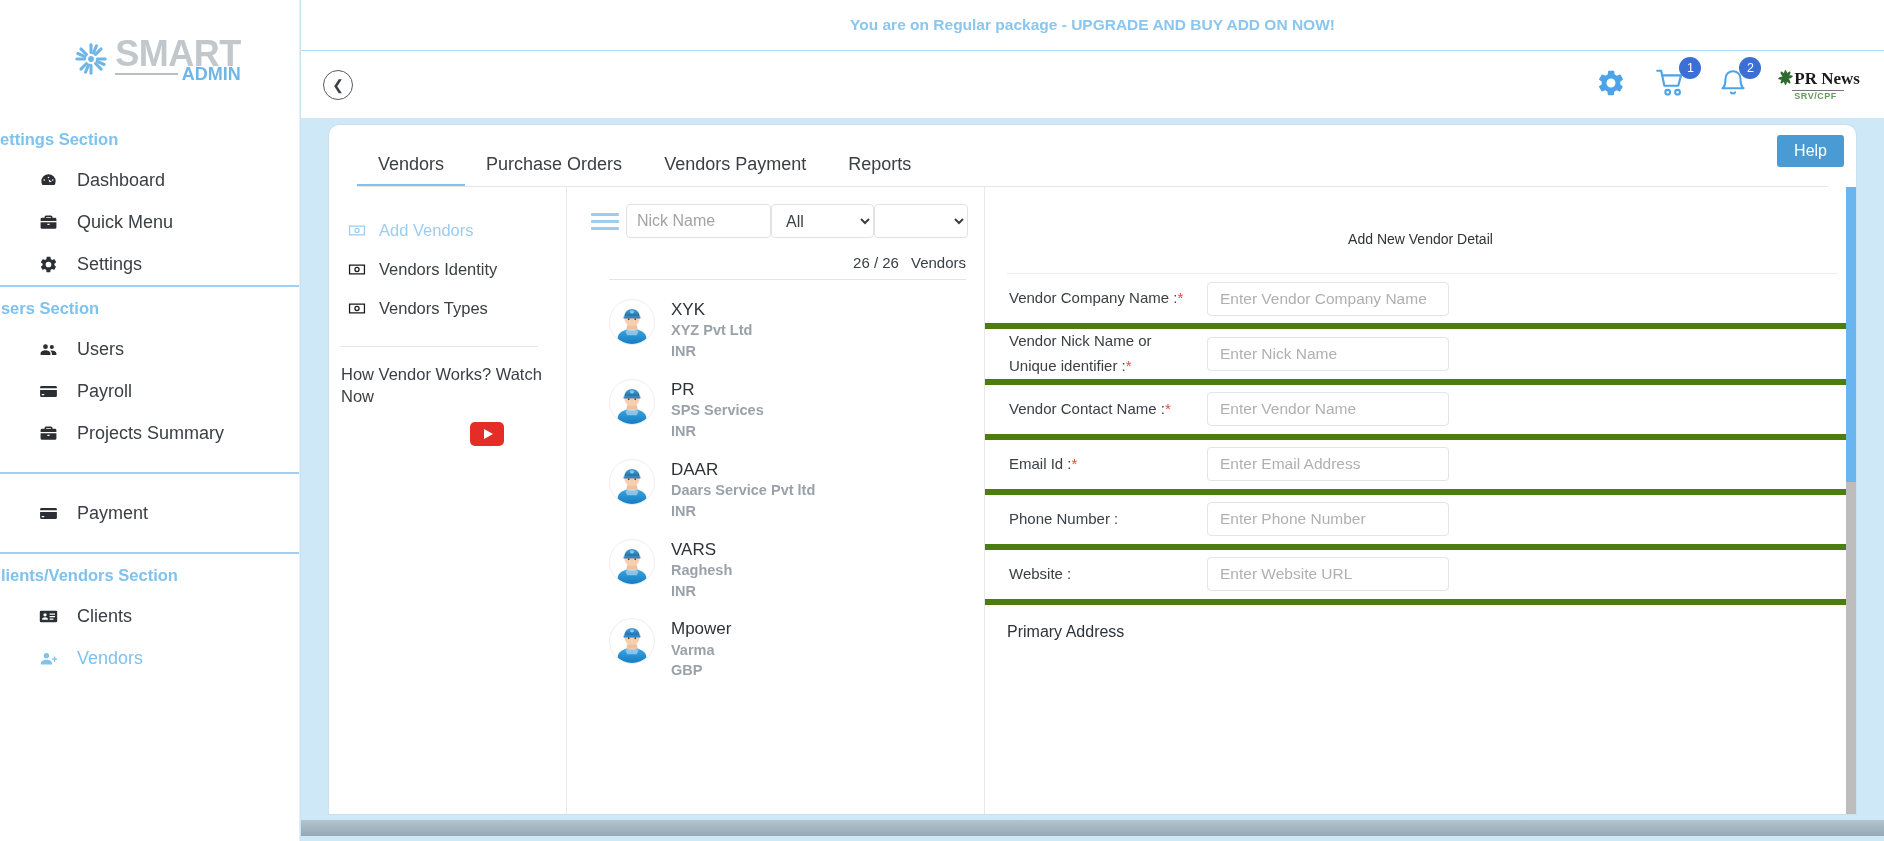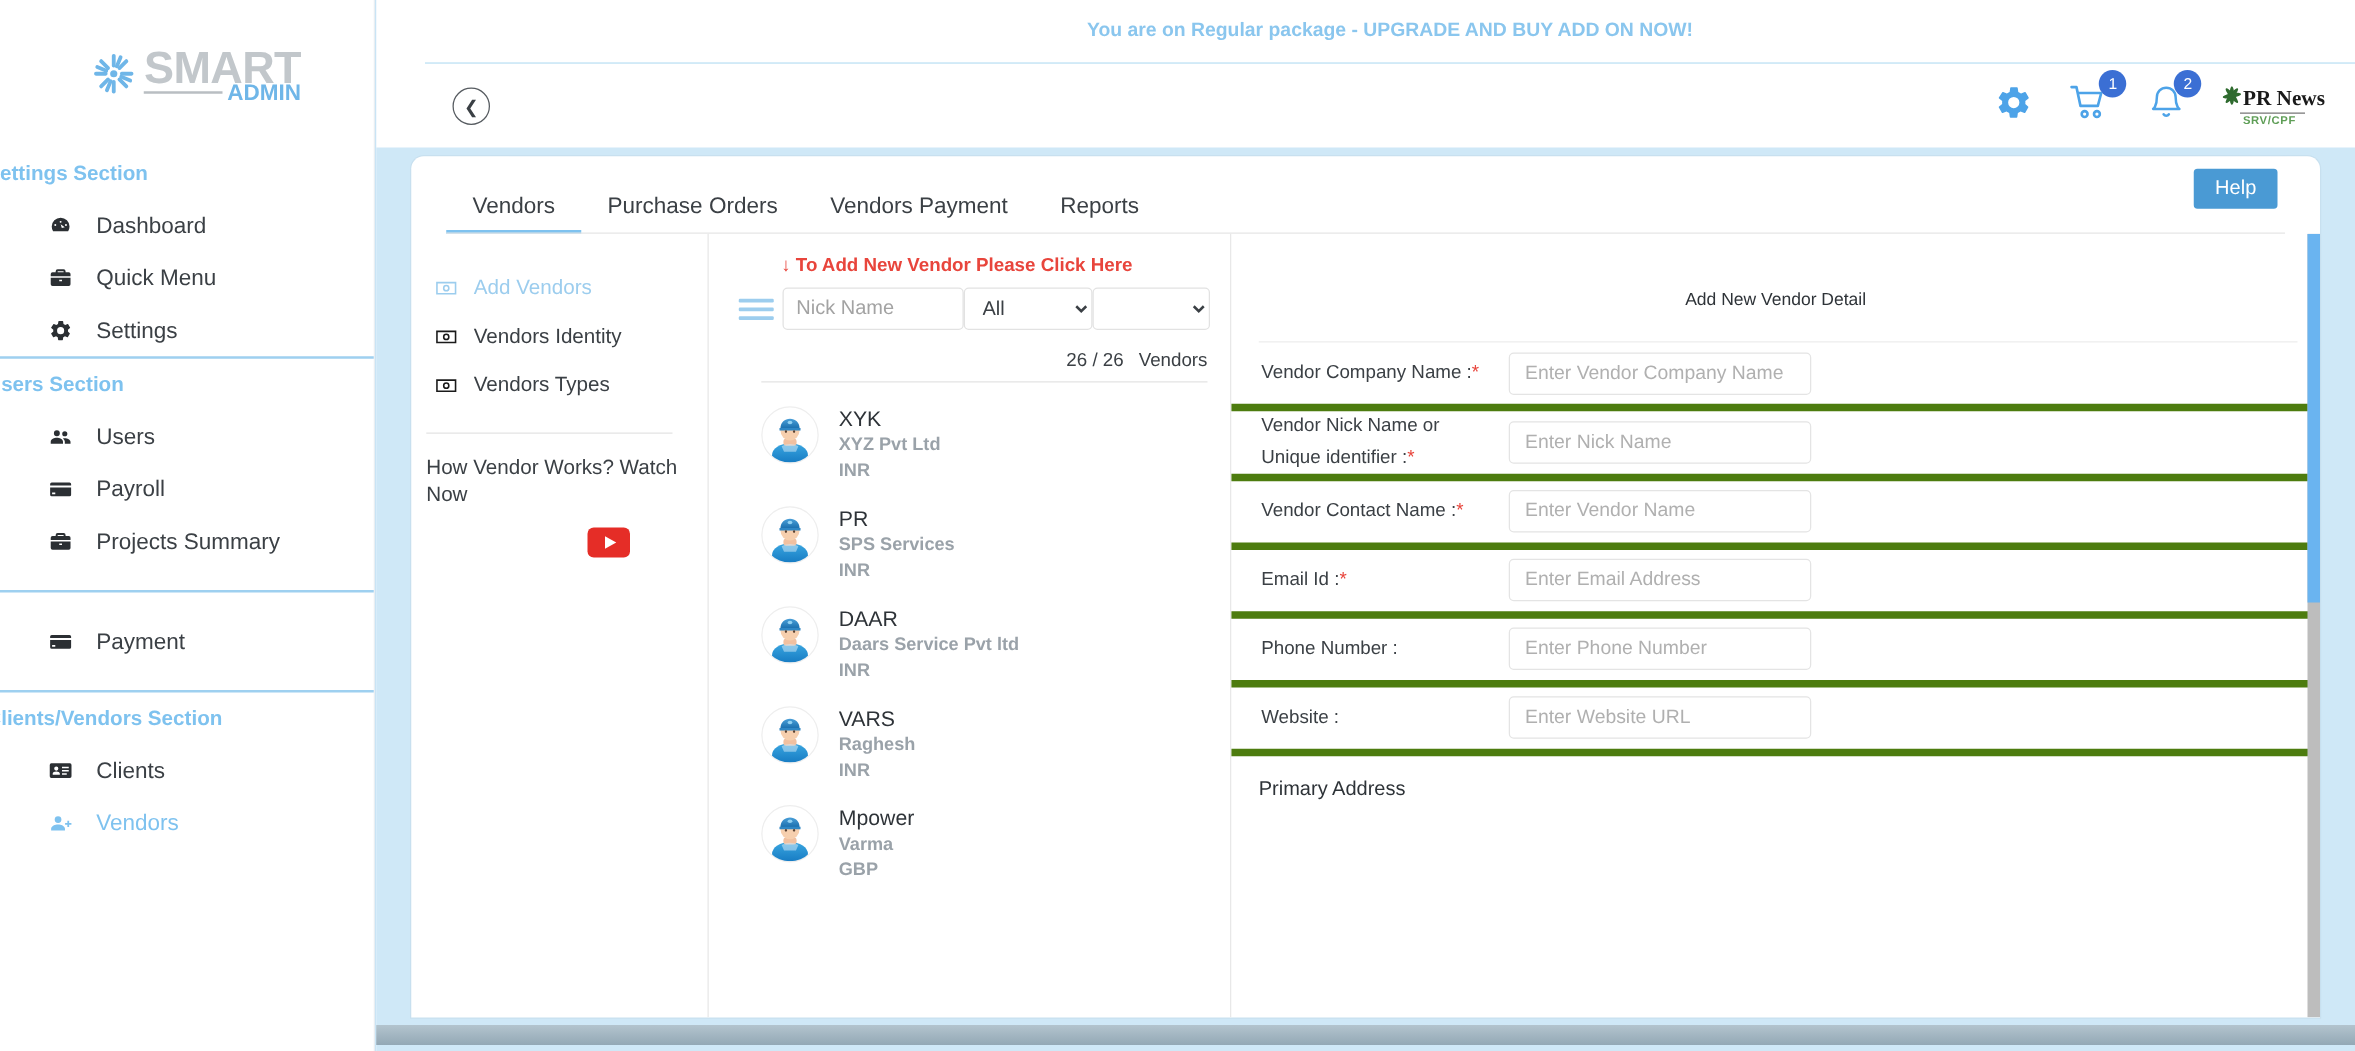--- a/index.html
+++ b/index.html
@@ -80,21 +80,20 @@
   .nav-item.active .ico { color: #7ec2ef; }
   .nav-spacer { height: 18px; }
 
   
   .main {
     flex: 1;
     position: relative;
     height: 841px;
     background: #ffffff;
     border-left: 1px solid #c9e4f5;
-    padding-left: 39px;
   }
 
   .promo-bar {
     height: 51px;
     border-bottom: 1px solid #aedaf2;
     display: flex;
     align-items: center;
     justify-content: center;
     background: #ffffff;
   }
@@ -184,21 +183,21 @@
   }
   .tab.active::after {
     content: "";
     position: absolute;
     left: 0; right: 0; bottom: 0;
     height: 3px;
     background: #7ec2ef;
   }
   .help-btn {
     position: absolute;
-    right: 34px; top: 10px;
+    right: 12px; top: 10px;
     background: #4a9ad4;
     color: #fff;
     border: none;
     border-radius: 3px;
     font-size: 16px;
     padding: 7px 17px;
     cursor: pointer;
     font-family: "Liberation Sans", sans-serif;
   }
   .tabs-underline {
@@ -623,21 +622,20 @@
                 </div>
               </div>
             <div class="side-div"></div>
             <div class="watch-text">How Vendor Works? Watch Now</div>
             <div class="yt-btn">
               <span class="yt-tri"></span>
             </div>
           </div>
 
           <div class="col-mid">
-            <div class="add-hint">↓ To Add New Vendor Please Click Here</div>
 
             <div class="filter-row">
               <span class="hamburger">
                 <span></span>
                 <span></span>
                 <span></span>
               </span>
               <input class="nick-input" type="text" placeholder="Nick Name" style="">
               <select class="sel sel-type" id="sel-type"><option value="All">All</option></select>
               <select class="sel sel-extra" id="sel-extra"><option value=""></option></select>

